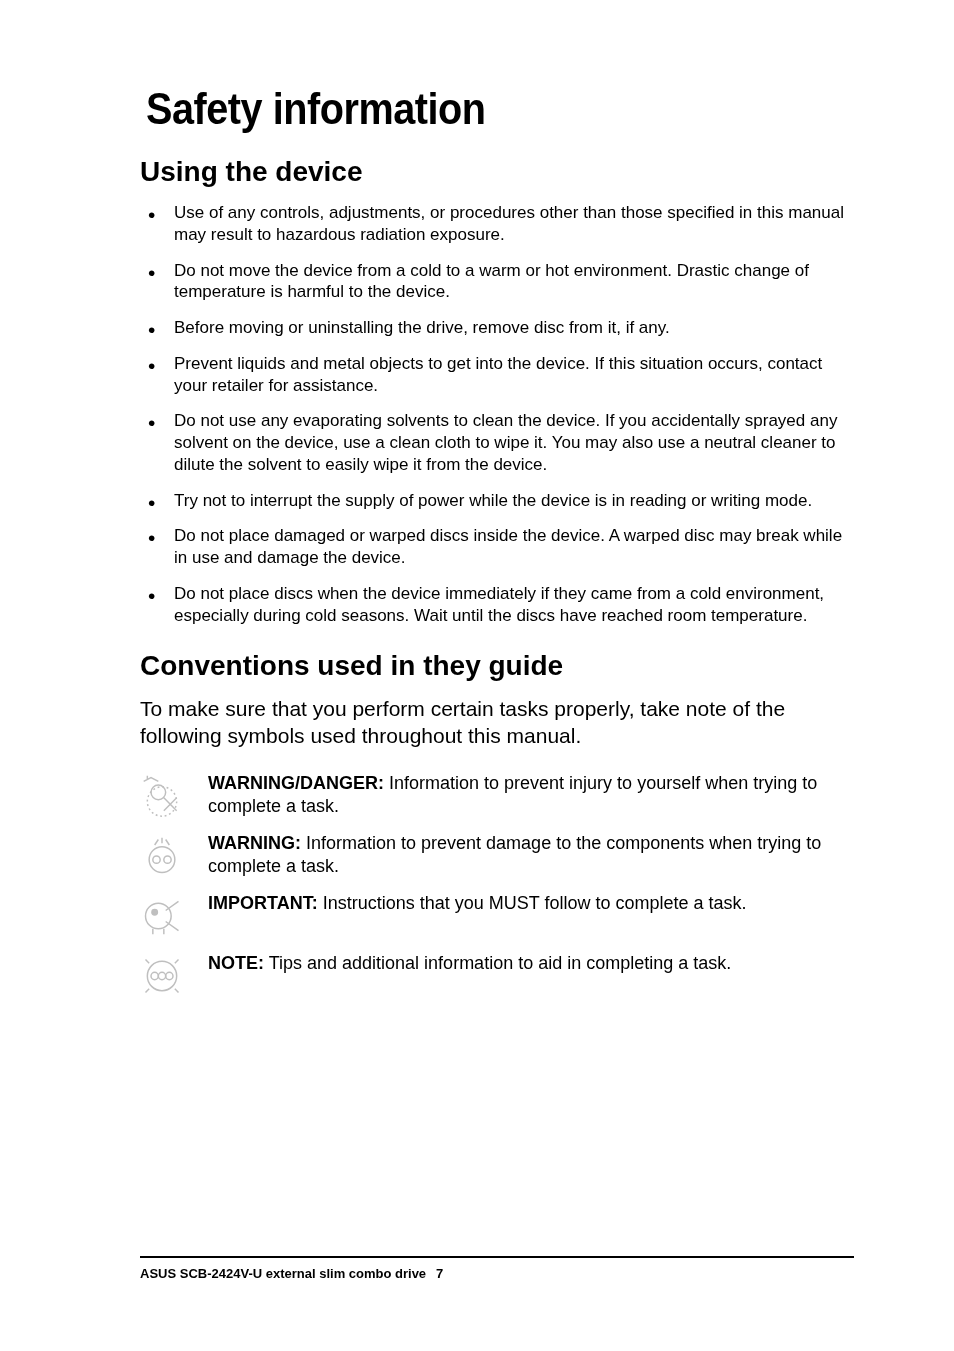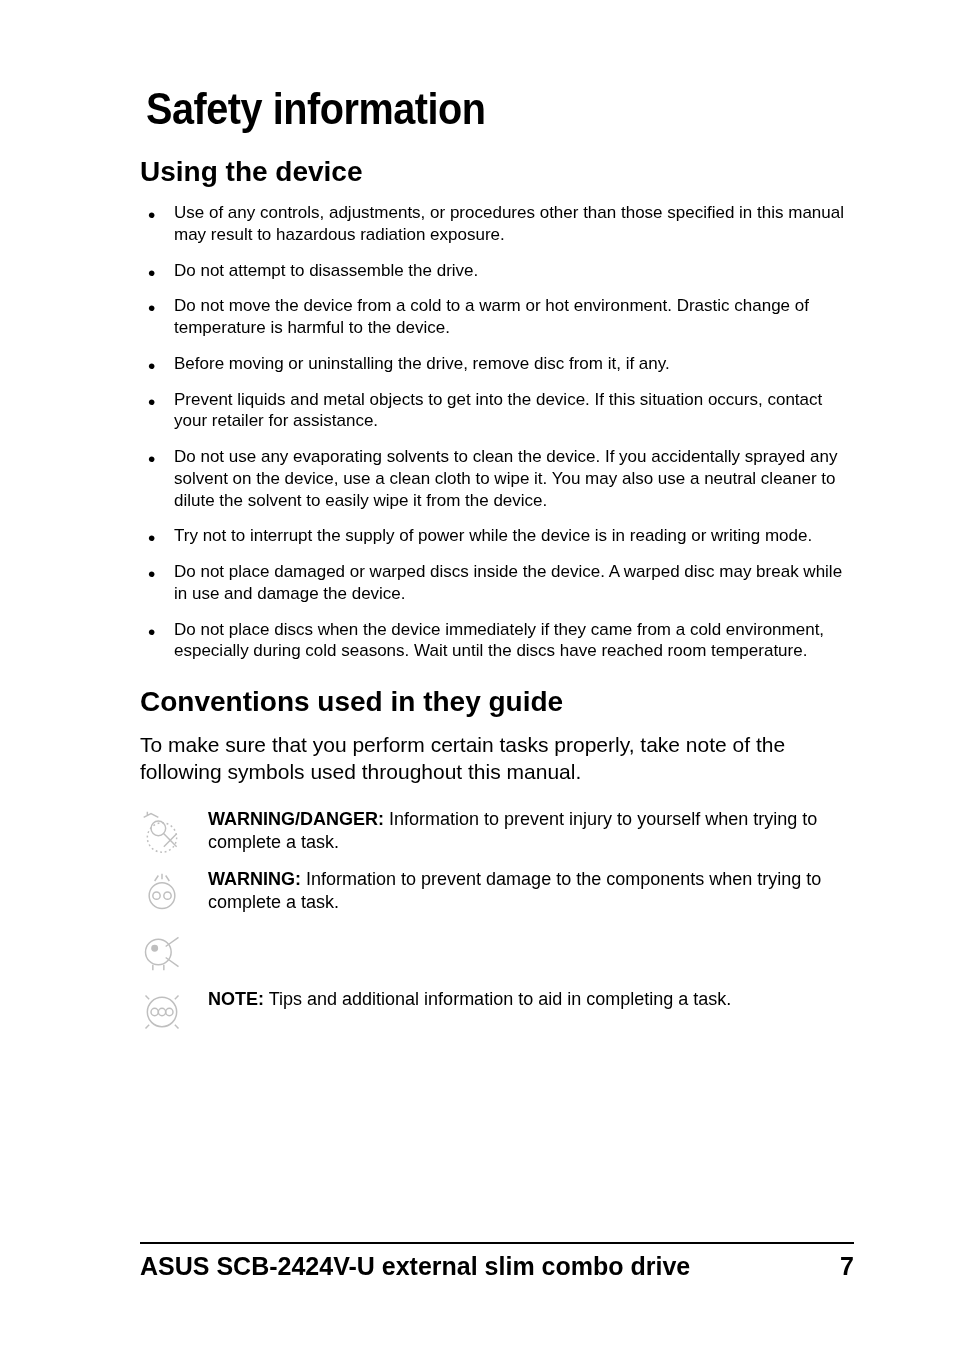--- a/index.html
+++ b/index.html
@@ -88,37 +88,36 @@
     right: 100px;
     bottom: 70px;
   }
   .footer-rule {
     border: none;
     border-top: 2px solid #000;
     margin: 0 0 8px 0;
   }
   .footer-row {
     display: flex;
-    justify-content: space-between;
-    font-size: 25px;
+    font-size: 13px;
     font-weight: bold;
+    gap: 10px;
   }
 </style>
 </head>
 <body>
 
 <div class="page">
 
   <h1 class="title">Safety information</h1>
 
   <h2 class="subhead">Using the device</h2>
 
   <ul class="bullets">
     <li>Use of any controls, adjustments, or procedures other than those specified in this manual may result to hazardous radiation exposure.</li>
-    <li>Do not attempt to disassemble the drive.</li>
     <li>Do not move the device from a cold to a warm or hot environment. Drastic change of temperature is harmful to the device.</li>
     <li>Before moving or uninstalling the drive, remove disc from it, if any.</li>
     <li>Prevent liquids and metal objects to get into the device. If this situation occurs, contact your retailer for assistance.</li>
     <li>Do not use any evaporating solvents to clean the device. If you accidentally sprayed any solvent on the device, use a clean cloth to wipe it. You may also use a neutral cleaner to dilute the solvent to easily wipe it from the device.</li>
     <li>Try not to interrupt the supply of power while the device is in reading or writing mode.</li>
     <li>Do not place damaged or warped discs inside the device. A warped disc may break while in use and damage the device.</li>
     <li>Do not place discs when the device immediately if they came from a cold environment, especially during cold seasons. Wait until the discs have reached room temperature.</li>
   </ul>
 
   <h2 class="subhead">Conventions used in they guide</h2>
@@ -155,20 +154,23 @@
 
   <div class="legend-row">
     <div class="legend-icon">
       <svg viewBox="0 0 48 48">
         <circle cx="20" cy="24" r="14"></circle>
         <circle cx="16" cy="20" r="3" fill="#bfbfbf"></circle>
         <path d="M28 18 L42 8 M28 30 L42 40"></path>
         <path d="M14 38 L14 44 M26 38 L26 44"></path>
       </svg>
     </div>
+    <div class="legend-text">
+      <span class="bold">IMPORTANT:</span><span> Instructions that you MUST follow to complete a task.</span>
+    </div>
   </div>
 
   <div class="legend-row">
     <div class="legend-icon">
       <svg viewBox="0 0 48 48">
         <circle cx="24" cy="24" r="16"></circle>
         <circle cx="16" cy="24" r="4"></circle>
         <circle cx="24" cy="24" r="4"></circle>
         <circle cx="32" cy="24" r="4"></circle>
         <path d="M10 10 L6 6 M38 10 L42 6 M10 38 L6 42 M38 38 L42 42"></path>

